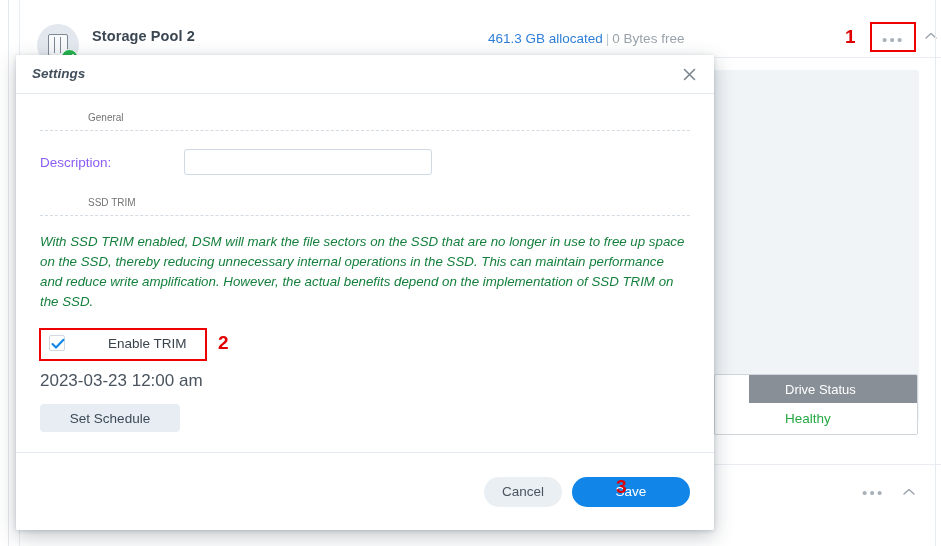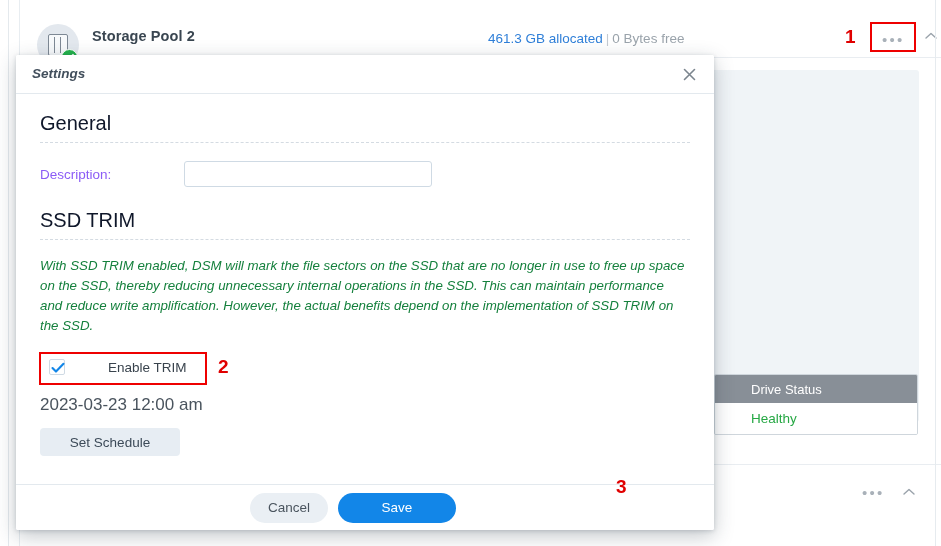--- a/index.html
+++ b/index.html
@@ -160,20 +160,21 @@
   
   #drive-status-card {
     position: absolute;
     left: 714px; top: 374px;
     width: 204px;
     border: 1px solid #cfd6dc;
     box-sizing: border-box;
     background: #ffffff;
     border-radius: 2px;
     overflow: hidden;
+    padding-left: 34px;
   }
   .ds-head {
     height: 28px;
     background: #888f97;
     color: #ffffff;
     font-size: 13px;
     display: flex;
     align-items: center;
     padding-left: 36px;
     box-sizing: border-box;
@@ -250,23 +251,24 @@
   }
 
   .dlg-body {
     flex: 1 1 auto;
     padding: 18px 24px 0 24px;
     box-sizing: border-box;
     position: relative;
   }
 
   .section-title {
-    font-size: 20px;
-    color: #0f172a;
+    font-size: 10px;
+    color: #737373;
     padding-bottom: 7px;
+    margin-left: 48px;
   }
   .section-rule {
     border-top: 1px dashed #d4dbe2;
     margin-bottom: 16px;
   }
 
   .form-row {
     display: flex;
     align-items: center;
     height: 30px;
@@ -372,25 +374,25 @@
   .ann-3 {
     position: absolute;
     left: 600px; top: 382px;
     font-size: 19px;
     font-weight: bold;
     color: #e00000;
   }
 
   .dlg-footer {
     flex: 0 0 auto;
-    height: 46px;
+    height: 78px;
     border-top: 1px solid #e3e9ee;
     display: flex;
     align-items: center;
-    justify-content: center;
+    justify-content: flex-end;
     padding-right: 24px;
     gap: 10px;
     box-sizing: border-box;
     background: #ffffff;
   }
   .btn {
     height: 30px;
     border: none;
     border-radius: 15px;
     font-family: "Liberation Sans", sans-serif;

